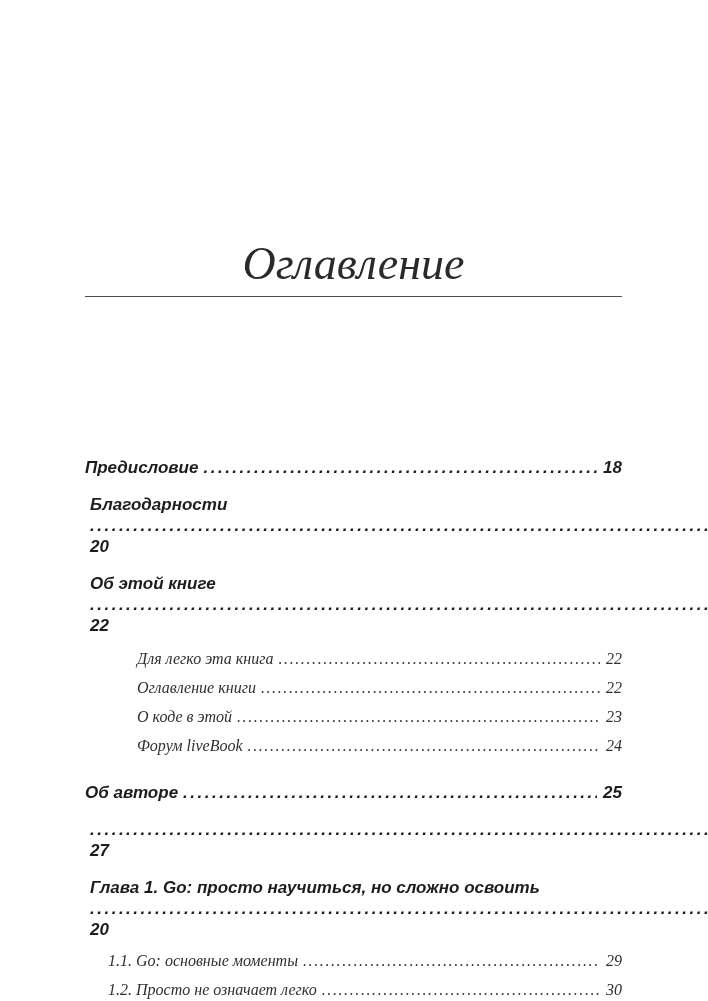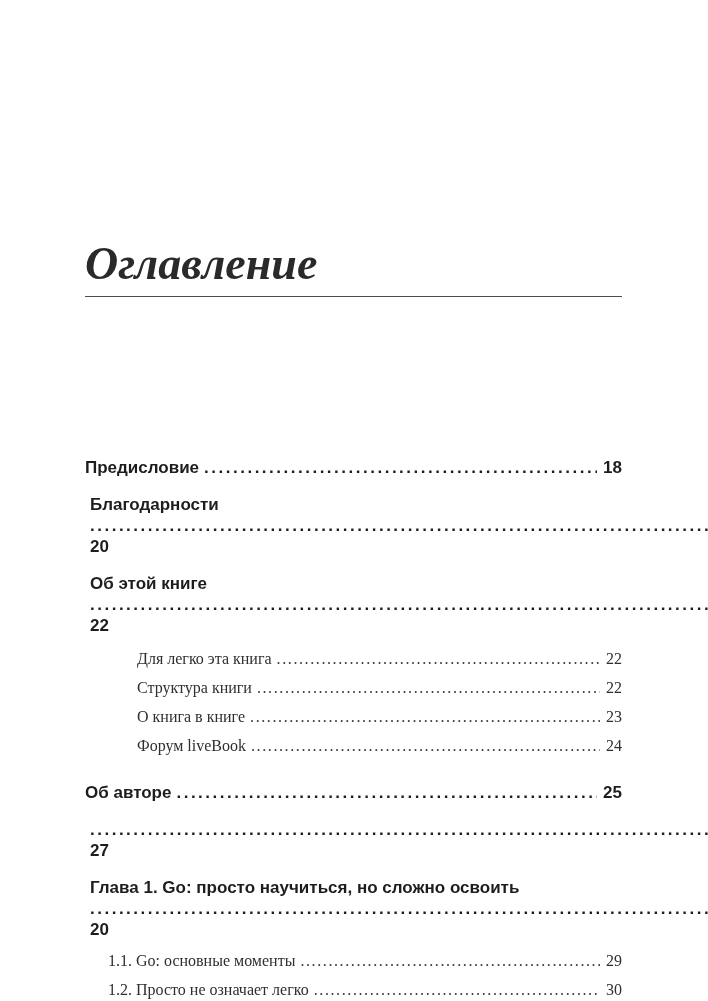--- a/index.html
+++ b/index.html
@@ -17,36 +17,37 @@
     padding-left: 85px;
     padding-right: 86px;
   }
   .masthead {
     margin-top: 241px;
   }
   .masthead h1 {
     margin: 0;
     font-family: "Liberation Serif", serif;
     font-style: italic;
-    font-weight: 700;
+    font-weight: 400;
     font-size: 46px;
     line-height: 1;
     color: #2a2a2a;
-    text-align: left;
+    text-align: center;
   }
   .rule {
     margin-top: 9px;
     border-bottom: 1.5px solid #4f4f4f;
   }
   .toc {
     margin-top: 160px;
   }
   .row {
     display: flex;
     align-items: baseline;
+    font-style: italic;
   }
   .row.h {
     font-family: "Liberation Sans", sans-serif;
     font-weight: 700;
     font-size: 17px;
     line-height: 21px;
     color: #1d1d1d;
   }
   .row.s1, .row.s2 {
     font-family: "Liberation Serif", serif;
@@ -117,26 +118,26 @@
     <span class="label">Об этой книге</span>
     <span class="leader"></span>
     <span class="pageno">22</span>
   </div>
       <div class="row s1">
     <span class="label">Для легко эта книга</span>
     <span class="leader"></span>
     <span class="pageno">22</span>
   </div>
       <div class="row s1">
-    <span class="label">Структура книги</span>
+    <span class="label">Оглавление книги</span>
     <span class="leader"></span>
     <span class="pageno">22</span>
   </div>
       <div class="row s1">
-    <span class="label">О книга в книге</span>
+    <span class="label">О коде в этой</span>
     <span class="leader"></span>
     <span class="pageno">23</span>
   </div>
       <div class="row s1">
     <span class="label">Форум liveBook</span>
     <span class="leader"></span>
     <span class="pageno">24</span>
   </div>
       <div class="row h">
     <span class="label">Об авторе</span>

